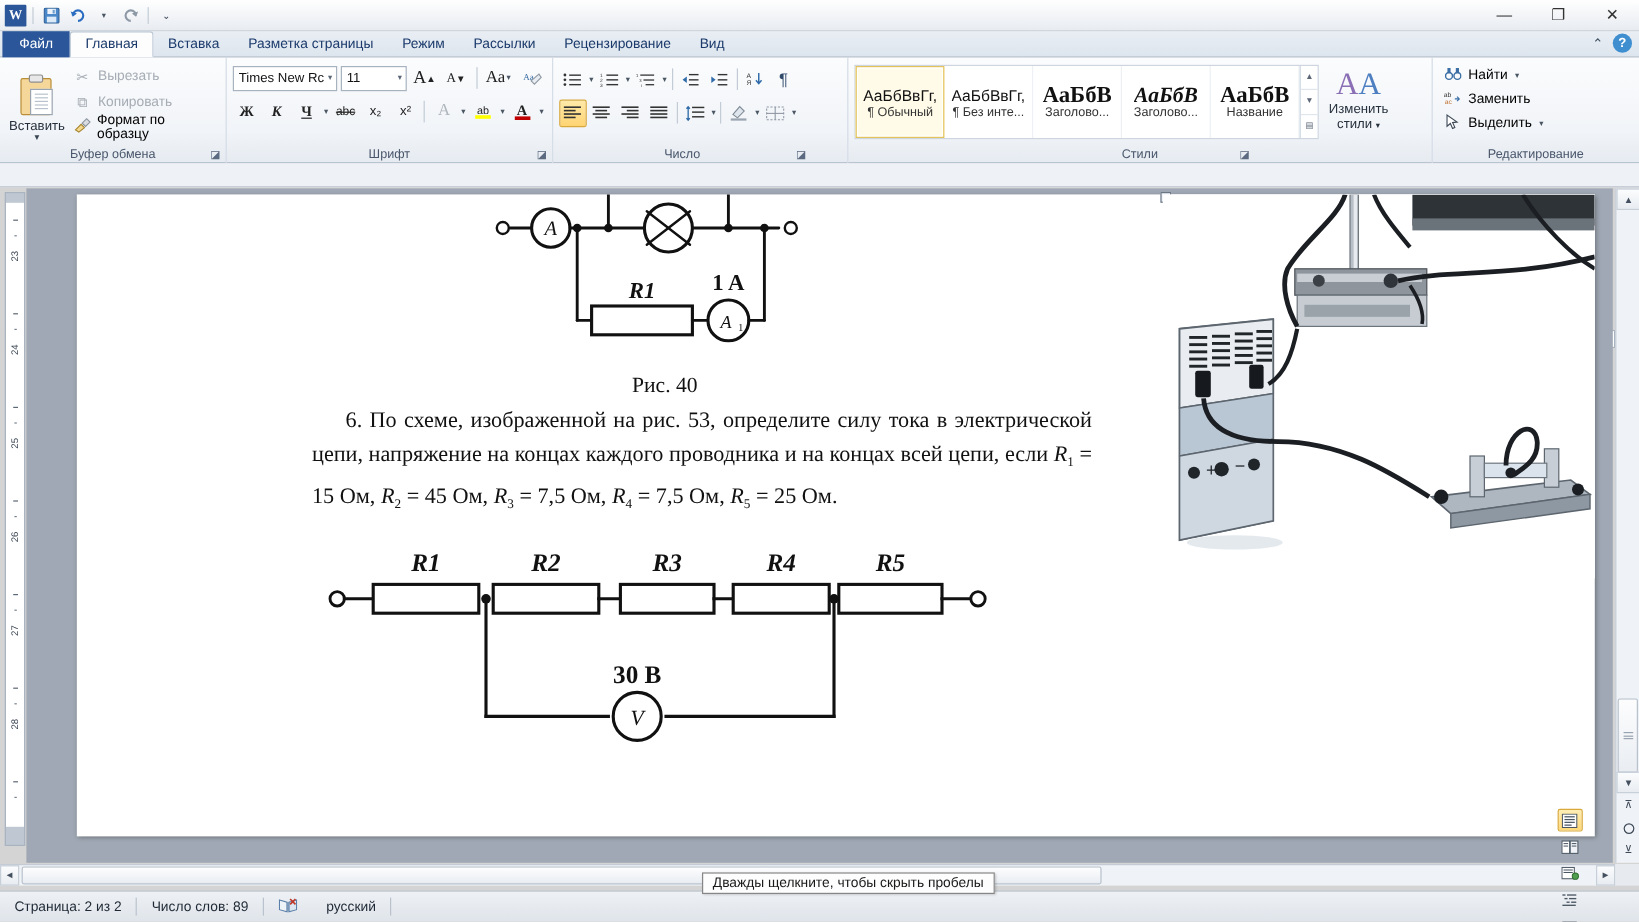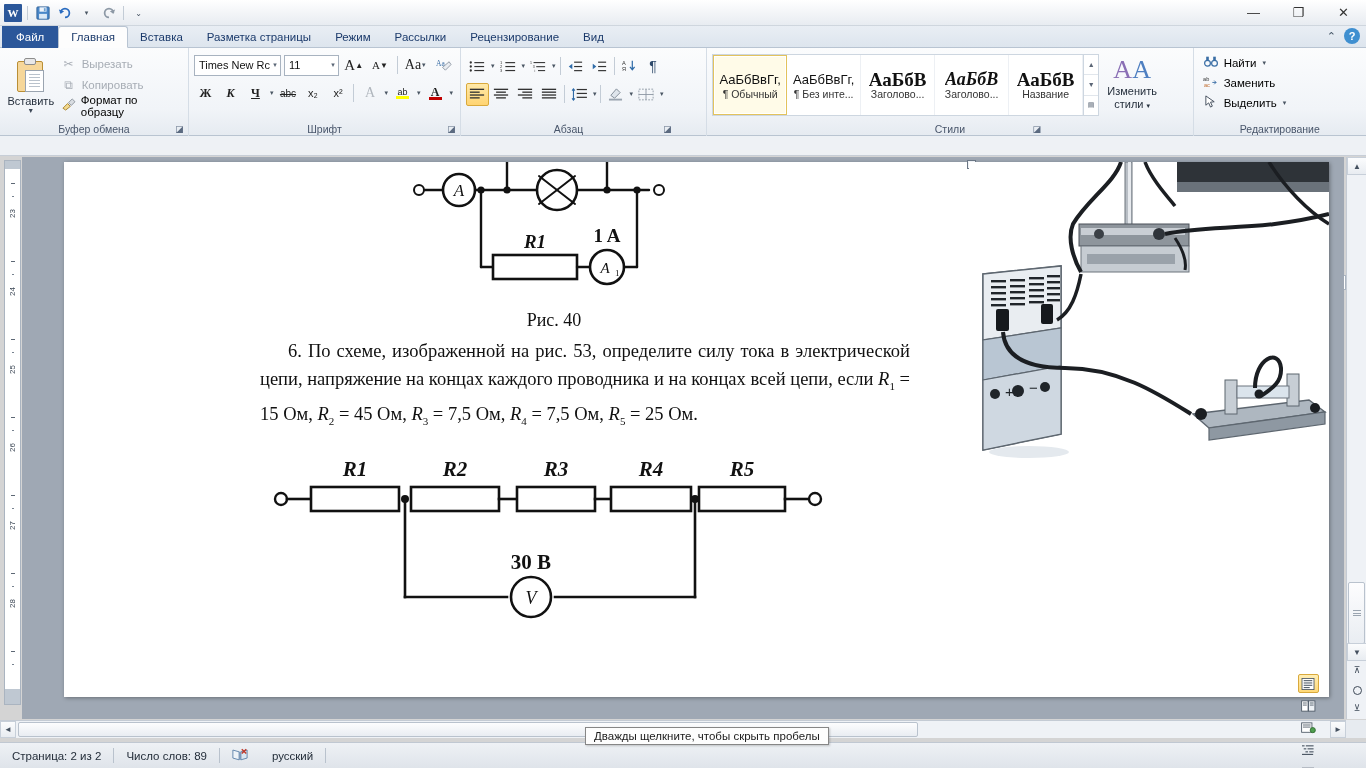--- a/index.html
+++ b/index.html
@@ -73,21 +73,21 @@
   }
   .dialog-launcher {
     position: absolute; bottom: 2px; right: 3px; width: 11px; height: 11px;
     font-size: 9px; color: #5b6a80; display: flex; align-items: center; justify-content: center;
   }
   .gbody { display: flex; height: 68px; }
 
   
   .paste-big {
     width: 54px; display: flex; flex-direction: column; align-items: center;
-    justify-content: center; padding-top: 2px;
+    justify-content: flex-end; padding-top: 2px;
   }
   .clip-icon {
     width: 34px; height: 36px; position: relative;
   }
   .clip-board {
     position: absolute; left: 3px; top: 3px; width: 26px; height: 31px;
     background: #f6d79a; border: 1.2px solid #b98e35; border-radius: 2px;
   }
   .clip-clip {
     position: absolute; left: 10px; top: 0px; width: 12px; height: 7px;
@@ -554,21 +554,21 @@
         <div class="rbtn">
           <svg width="16" height="13" viewBox="0 0 18 14">
               <rect x="1" y="1" width="16" height="12" fill="none" stroke="#8d97a3" stroke-dasharray="2 1.5"></rect>
               <rect x="1" y="6.5" width="16" height="1" fill="#8d97a3"></rect>
               <rect x="8.5" y="1" width="1" height="12" fill="#8d97a3"></rect>
             </svg>
         </div>
         <div class="mini-caret">▾</div>
       </div>
     </div>
-    <div class="glabel">Абзац</div>
+    <div class="glabel">Число</div>
     <div class="dialog-launcher">◪</div>
   </div>
 
   <div class="rgroup" style="width:500px;margin-left:30px;">
     <div class="gbody" style="padding-top:3px;align-items:flex-start;">
       <div class="gallery">
         <div class="sty sel">
           <div class="prev">АаБбВвГг,</div>
           <div class="nm">¶ Обычный</div>
         </div>

